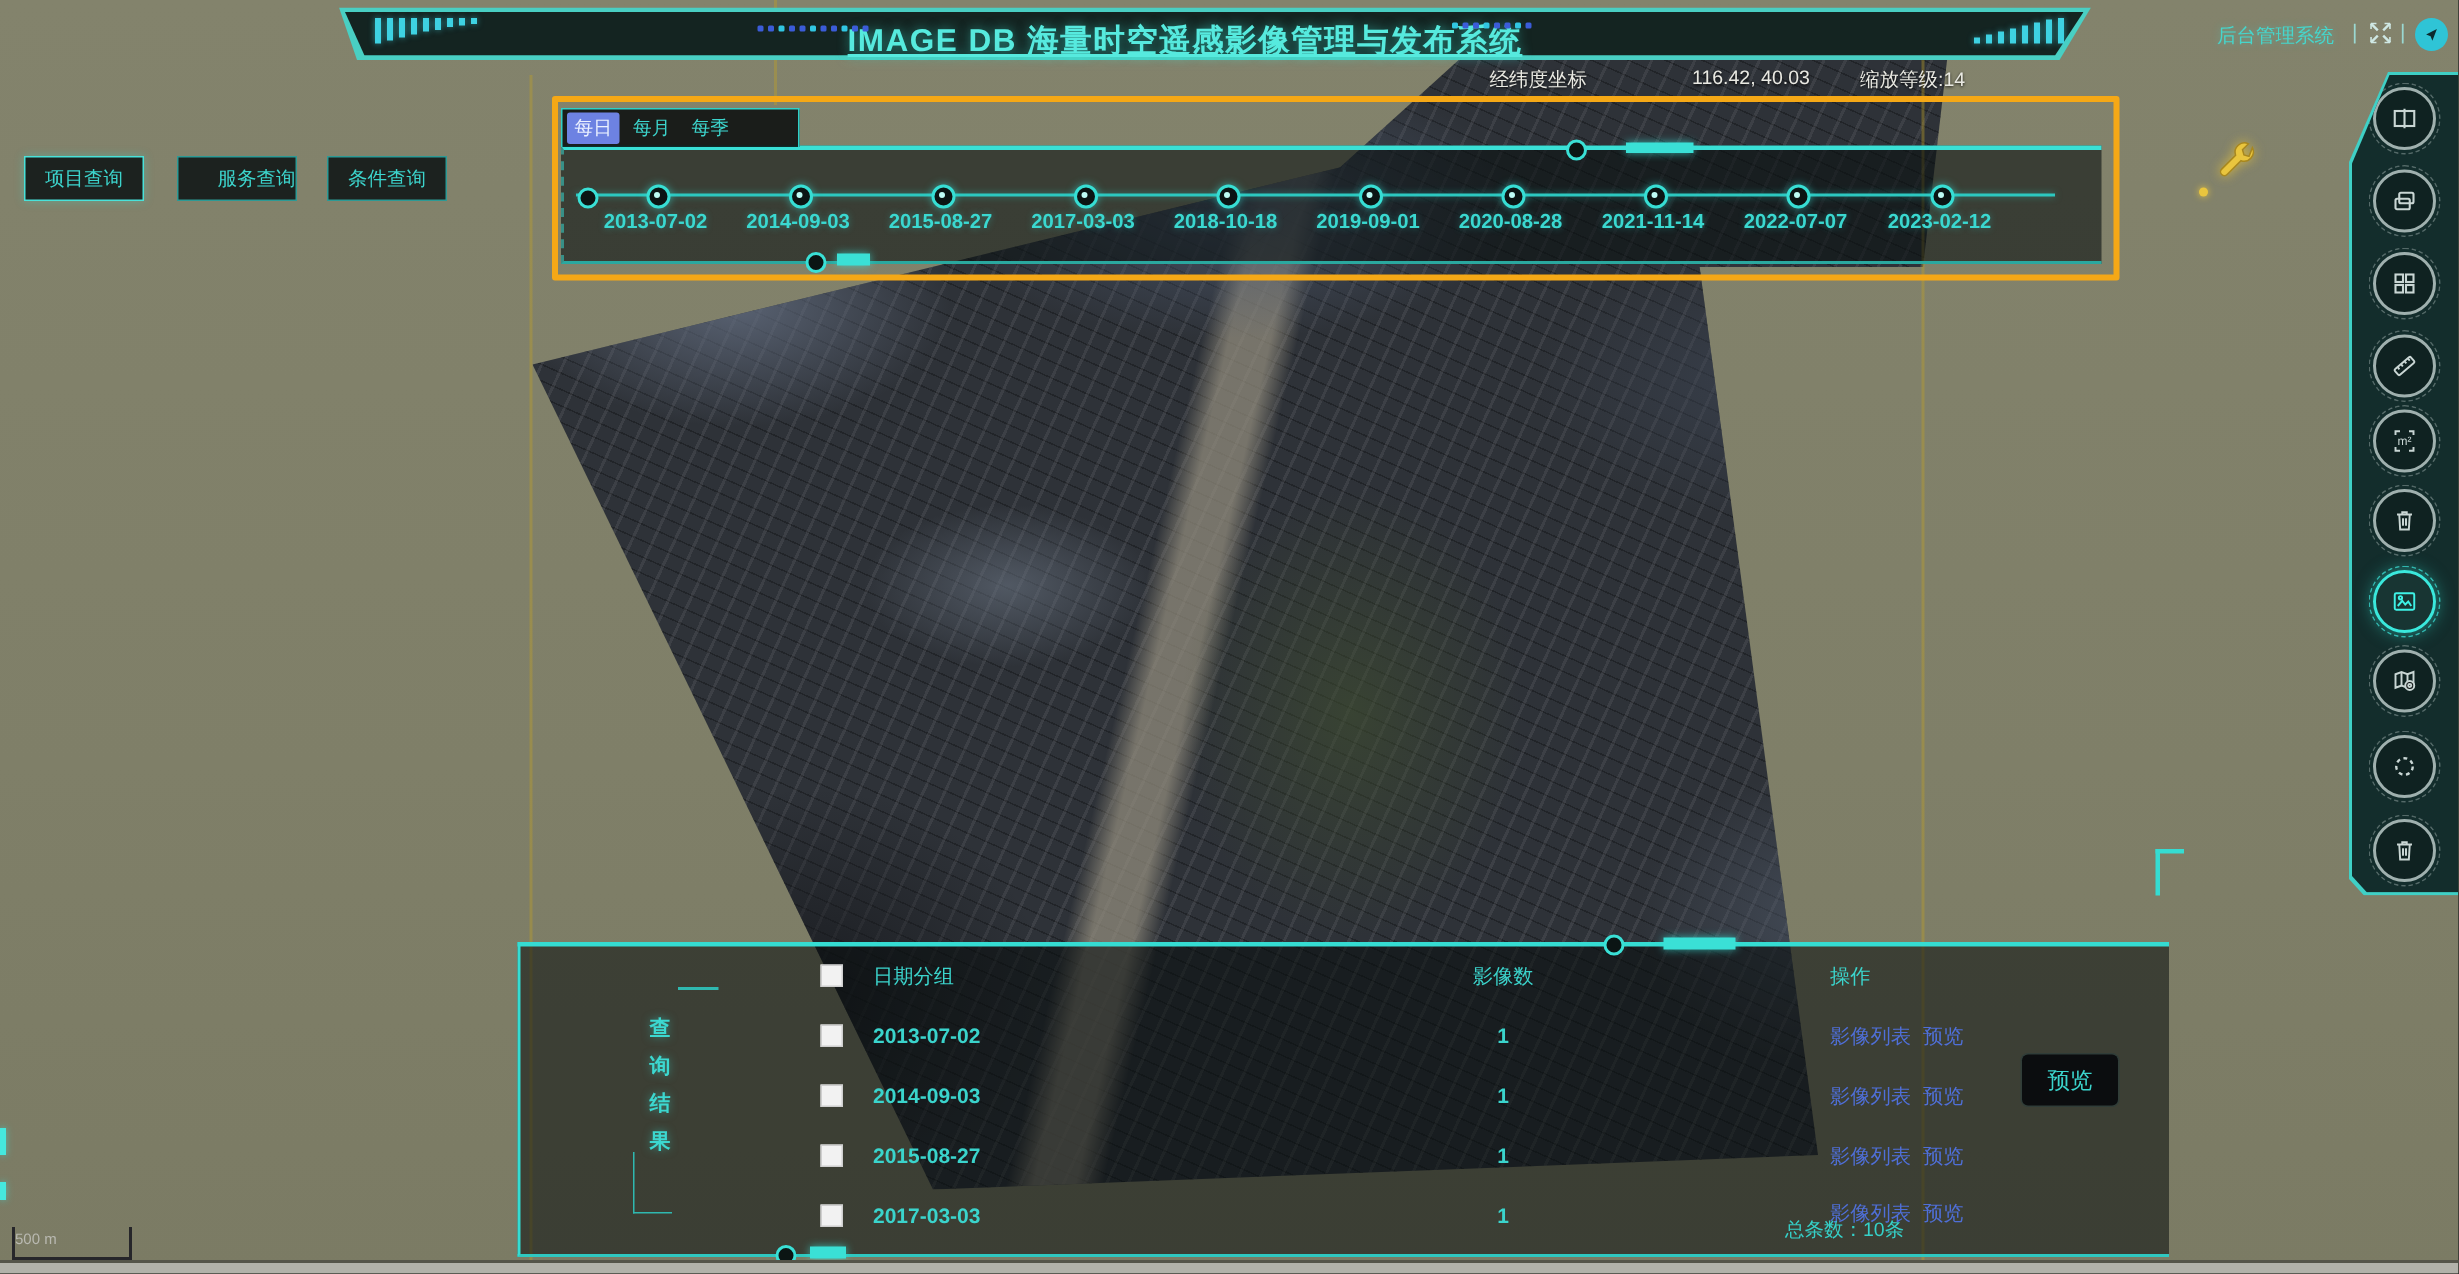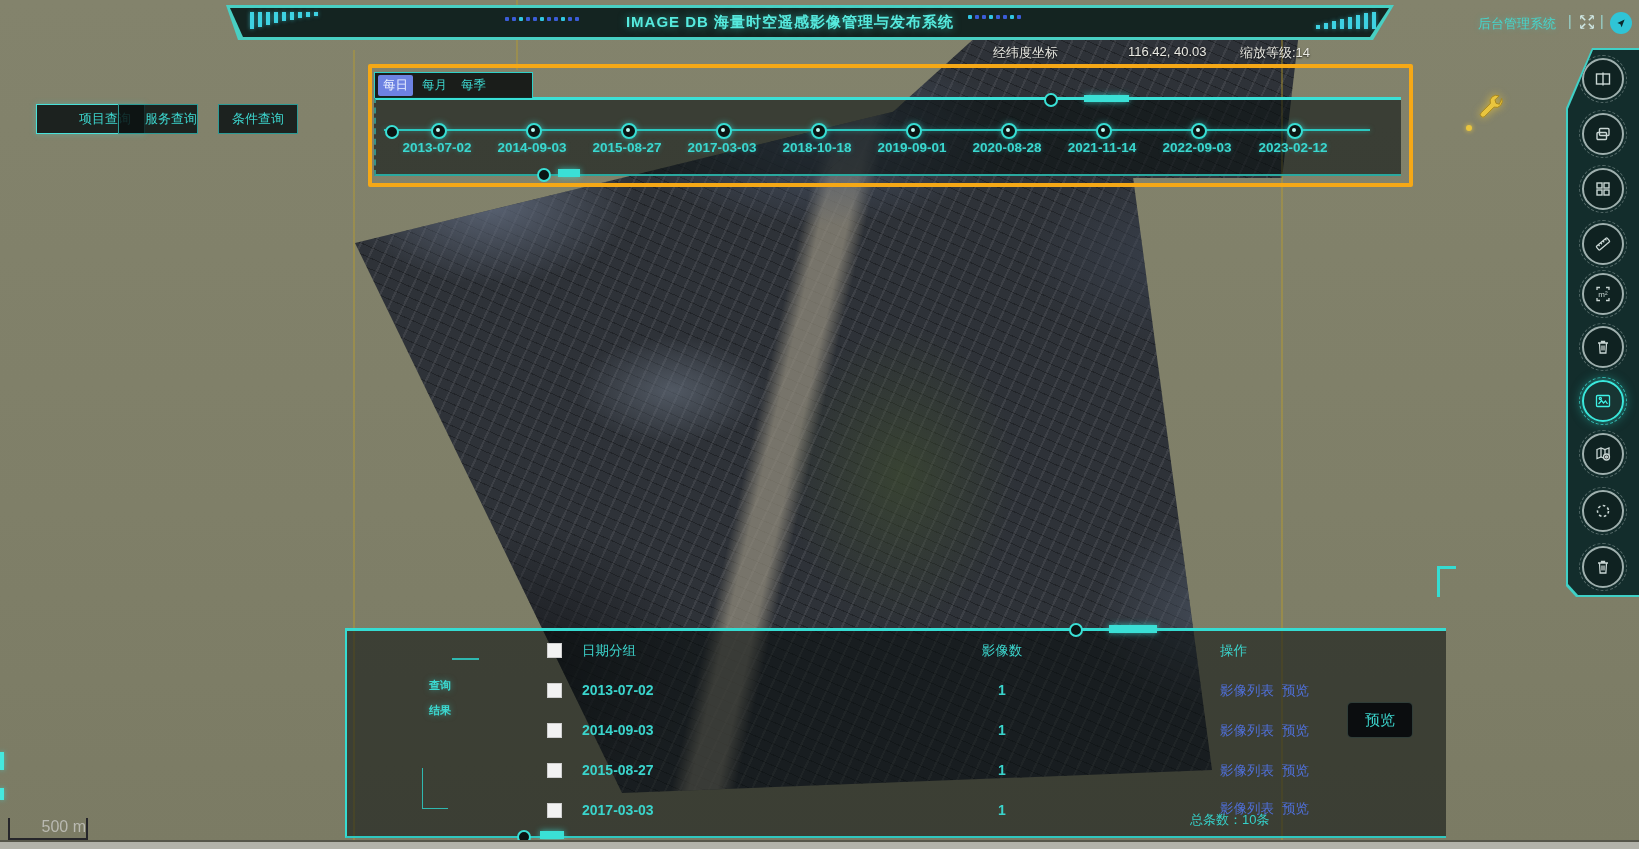--- a/index.html
+++ b/index.html
@@ -20,22 +20,22 @@
       radial-gradient(ellipse 200px 160px at 74% 72%,rgba(80,90,106,.6),transparent 60%),
       linear-gradient(103deg,transparent 46.5%,rgba(150,144,128,.7) 47.5%,rgba(150,144,128,.7) 49%,transparent 50%),
       repeating-linear-gradient(115deg,rgba(255,255,255,.07) 0 2px,transparent 2px 13px),
       repeating-linear-gradient(24deg,rgba(0,0,0,.28) 0 1px,transparent 1px 10px);}
   .quadA{clip-path:polygon(355px 243px,1117px 57px,1212px 770px,622px 793px);}
   .quadB{clip-path:polygon(1010px 6px,1302px 6px,1282px 178px,820px 178px);}
   .grat{position:absolute;width:2px;background:rgba(190,160,40,.4);z-index:2;}
   
   .tb-back{height:46px;background:#49cfc3;clip-path:polygon(226px 5px,1394px 5px,1373px 40px,238px 40px);z-index:5;width:100%;}
   .tb-front{height:46px;background:rgba(16,23,20,.93);clip-path:polygon(230px 8px,1389px 8px,1370px 37px,243px 37px);z-index:6;width:100%;}
-  .app-title{z-index:7;left:560px;top:13px;width:460px;text-align:center;font-size:15px;font-weight:bold;
-    color:#56ead e0;color:#56eade;letter-spacing:1px;text-shadow:0 0 8px rgba(60,230,215,.55);white-space:nowrap;}
+  .app-title{z-index:7;left:560px;top:13px;width:460px;text-align:center;font-size:21px;font-weight:bold;
+    color:#56ead e0;color:#56eade;letter-spacing:1px;text-shadow:0 0 8px rgba(60,230,215,.55);white-space:nowrap;text-decoration:underline;}
   .bars{z-index:7;display:flex;align-items:flex-start;gap:4px;}
   .bars.up{align-items:flex-end;}
   .bars span{width:4px;background:#3ed2e2;box-shadow:0 0 4px rgba(60,210,225,.6);}
   .dotrow{z-index:7;display:flex;gap:3px;}
   .dotrow i{width:4px;height:4px;border-radius:1px;background:#3b5cd8;}
   .dotrow i.c{background:#31c6e2;}
   .admin{z-index:8;color:#46d6cc;font-size:13px;text-shadow:0 0 6px rgba(60,220,210,.4);}
   .vdiv{z-index:8;color:#9ad8d2;font-size:14px;}
   .badge{z-index:8;width:22px;height:22px;border-radius:50%;background:#2fc4d6;display:flex;align-items:center;justify-content:center;}
   .status-row{z-index:7;font-size:13px;color:#e9e9e2;text-shadow:0 1px 2px rgba(0,0,0,.8);white-space:nowrap;}
@@ -60,21 +60,21 @@
   .lp-tab.active{border-color:#49e2da;box-shadow:0 0 6px rgba(60,220,210,.35);}
   .left-panel{left:8px;top:148px;width:284px;height:690px;background:rgba(9,13,13,.83);border:1px solid #1d7d78;z-index:10;}
   .lp-deco{background:#45e8de;box-shadow:0 0 5px rgba(60,230,220,.6);}
   .search{left:14px;top:12px;width:184px;height:32px;background:rgba(5,10,10,.4);border:1.5px solid #2fb8b0;
     color:#3cc8c0;font-size:13px;padding:0 10px;outline:none;font-family:"Liberation Sans",sans-serif;}
   .search::placeholder{color:#3cc8c0;opacity:1;}
   .proj{width:284px;text-align:center;font-size:13px;color:#3ccfc7;text-shadow:0 0 5px rgba(50,200,190,.35);white-space:nowrap;}
   
   .res-panel{left:345px;top:628px;width:1099px;height:205px;background:rgba(8,12,12,.55);z-index:10;
     border-top:3px solid #35dcd2;border-bottom:2px solid #2fc8c0;border-left:2px solid #35dcd2;}
-  .vtitle{left:82px;top:42px;width:22px;font-size:11px;font-weight:bold;line-height:25px;color:#3cd8d0;
+  .vtitle{left:82px;top:42px;width:22px;font-size:14px;font-weight:bold;line-height:25px;color:#3cd8d0;
     word-break:break-all;text-align:center;text-shadow:0 0 6px rgba(55,215,205,.5);}
   .col-head{font-size:13.5px;color:#3bd4cc;}
   .chk{width:13px;height:13px;background:#f2f2f2;border:1px solid #cfcfcf;}
   .r-date{font-size:14px;font-weight:bold;color:#3ad4cc;}
   .r-count{font-size:14px;font-weight:bold;color:#3ad4cc;width:50px;text-align:center;}
   .r-ops{font-size:13.5px;color:#4f6fd8;white-space:nowrap;}
   .r-ops span{margin-right:8px;cursor:pointer;}
   .total{font-size:13px;color:#35d0c8;}
   .preview-btn{left:1348px;top:703px;width:64px;height:34px;background:#0b0d0f;border-radius:4px;z-index:11;
     color:#3bd4cc;font-size:15px;display:flex;align-items:center;justify-content:center;box-shadow:0 0 0 1px rgba(40,60,60,.6);}
@@ -83,21 +83,21 @@
     clip-path:polygon(26px 0,73px 0,73px 549px,10px 549px,0 538px,0 60px);}
   .tool-front{left:1568px;top:50px;width:71px;height:545px;background:rgba(12,17,17,.85);z-index:13;
     clip-path:polygon(25px 0,71px 0,71px 545px,10px 545px,0 534px,0 59px);}
   .tool{width:38px;height:38px;border-radius:50%;border:2px solid #9fb0ae;left:14px;z-index:14;
     display:flex;align-items:center;justify-content:center;color:#c9d6d4;background:rgba(10,14,14,.35);position:absolute;}
   .tool::before{content:'';position:absolute;inset:-5px;border-radius:50%;border:1px dashed rgba(165,180,178,.45);}
   .tool.active{border-color:#3ae8dc;color:#3ef2e6;box-shadow:0 0 12px rgba(50,230,215,.55);background:rgba(30,60,58,.55);}
   .tool.active::before{border-color:rgba(62,230,220,.7);}
   
   .scalebar{left:8px;top:818px;width:76px;height:20px;border-left:2px solid #26262a;border-right:2px solid #26262a;border-bottom:2px solid #26262a;z-index:12;
-    color:#b9b9b1;font-size:16px;text-align:right;line-height:18px;}
+    color:#b9b9b1;font-size:10px;text-align:left;line-height:18px;}
   .bottom-strip{left:0;top:840px;width:1639px;height:9px;background:#b2b2aa;border-top:2px solid #55554a;z-index:40;}
   .wrench{left:1476px;top:90px;z-index:16;filter:drop-shadow(0 0 4px rgba(232,196,58,.8));}
 </style>
 </head>
 <body>
 
 <div id="stage">
 
   <div class="imagery quadA"></div>
   <div class="imagery quadB"></div>
@@ -216,30 +216,30 @@
       </div>
 
     <div class="abs tl-label" style="left:6px;">2013-07-02</div>
     <div class="abs tl-label" style="left:101px;">2014-09-03</div>
     <div class="abs tl-label" style="left:196px;">2015-08-27</div>
     <div class="abs tl-label" style="left:291px;">2017-03-03</div>
     <div class="abs tl-label" style="left:386px;">2018-10-18</div>
     <div class="abs tl-label" style="left:481px;">2019-09-01</div>
     <div class="abs tl-label" style="left:576px;">2020-08-28</div>
     <div class="abs tl-label" style="left:671px;">2021-11-14</div>
-    <div class="abs tl-label" style="left:766px;">2022-09-03</div>
+    <div class="abs tl-label" style="left:766px;">2022-07-07</div>
     <div class="abs tl-label" style="left:862px;">2023-02-12</div>
 
     <div class="abs ringdot" style="left:161px;top:68px;"></div>
     <div class="abs thumb" style="left:182px;top:69px;width:22px;height:8px;"></div>
   </div>
 
   <div class="abs orange-box"></div>
 
-  <div class="abs lp-tab active" style="left:36px;padding-left:29px;">
+  <div class="abs lp-tab active" style="left:16px;">
       <span>项目查询</span>
     </div>
   <div class="abs lp-tab" style="left:118px;justify-content:flex-end;">
       <span>服务查询</span>
     </div>
   <div class="abs lp-tab" style="left:218px;">
       <span>条件查询</span>
     </div>
 
   <div class="abs lp-deco" style="left:0;top:752px;width:4px;height:18px;z-index:11;"></div>

